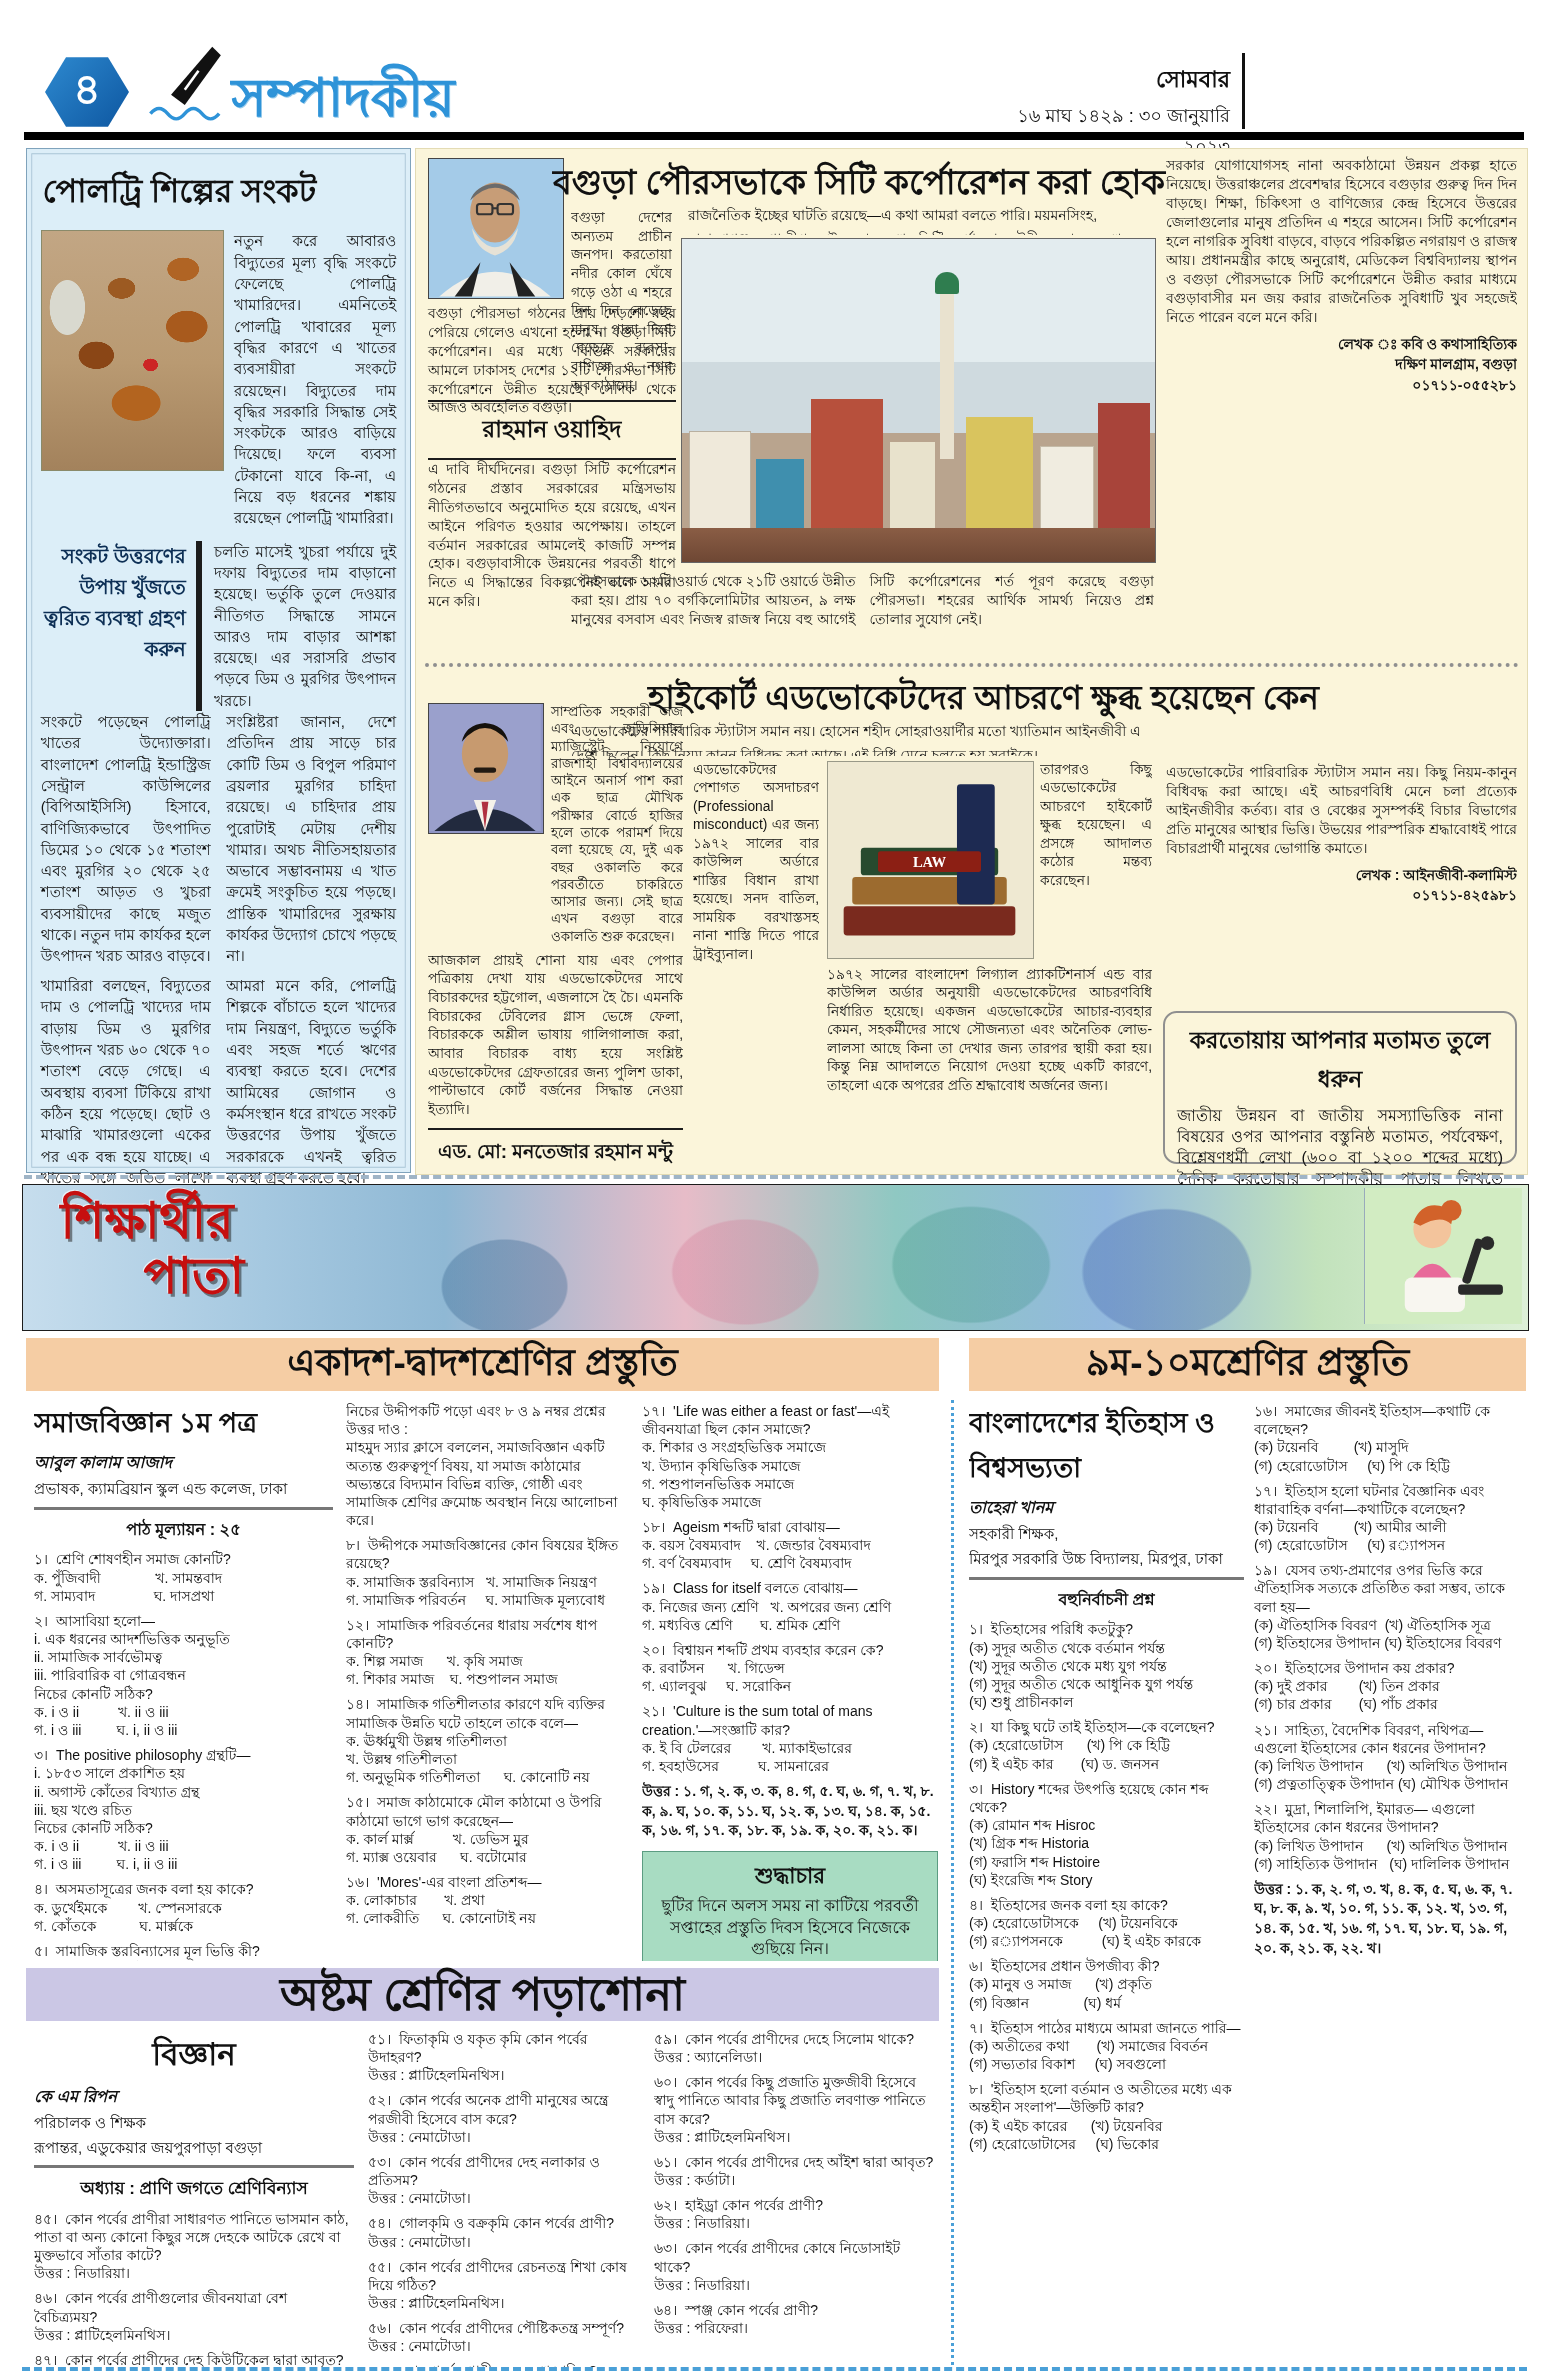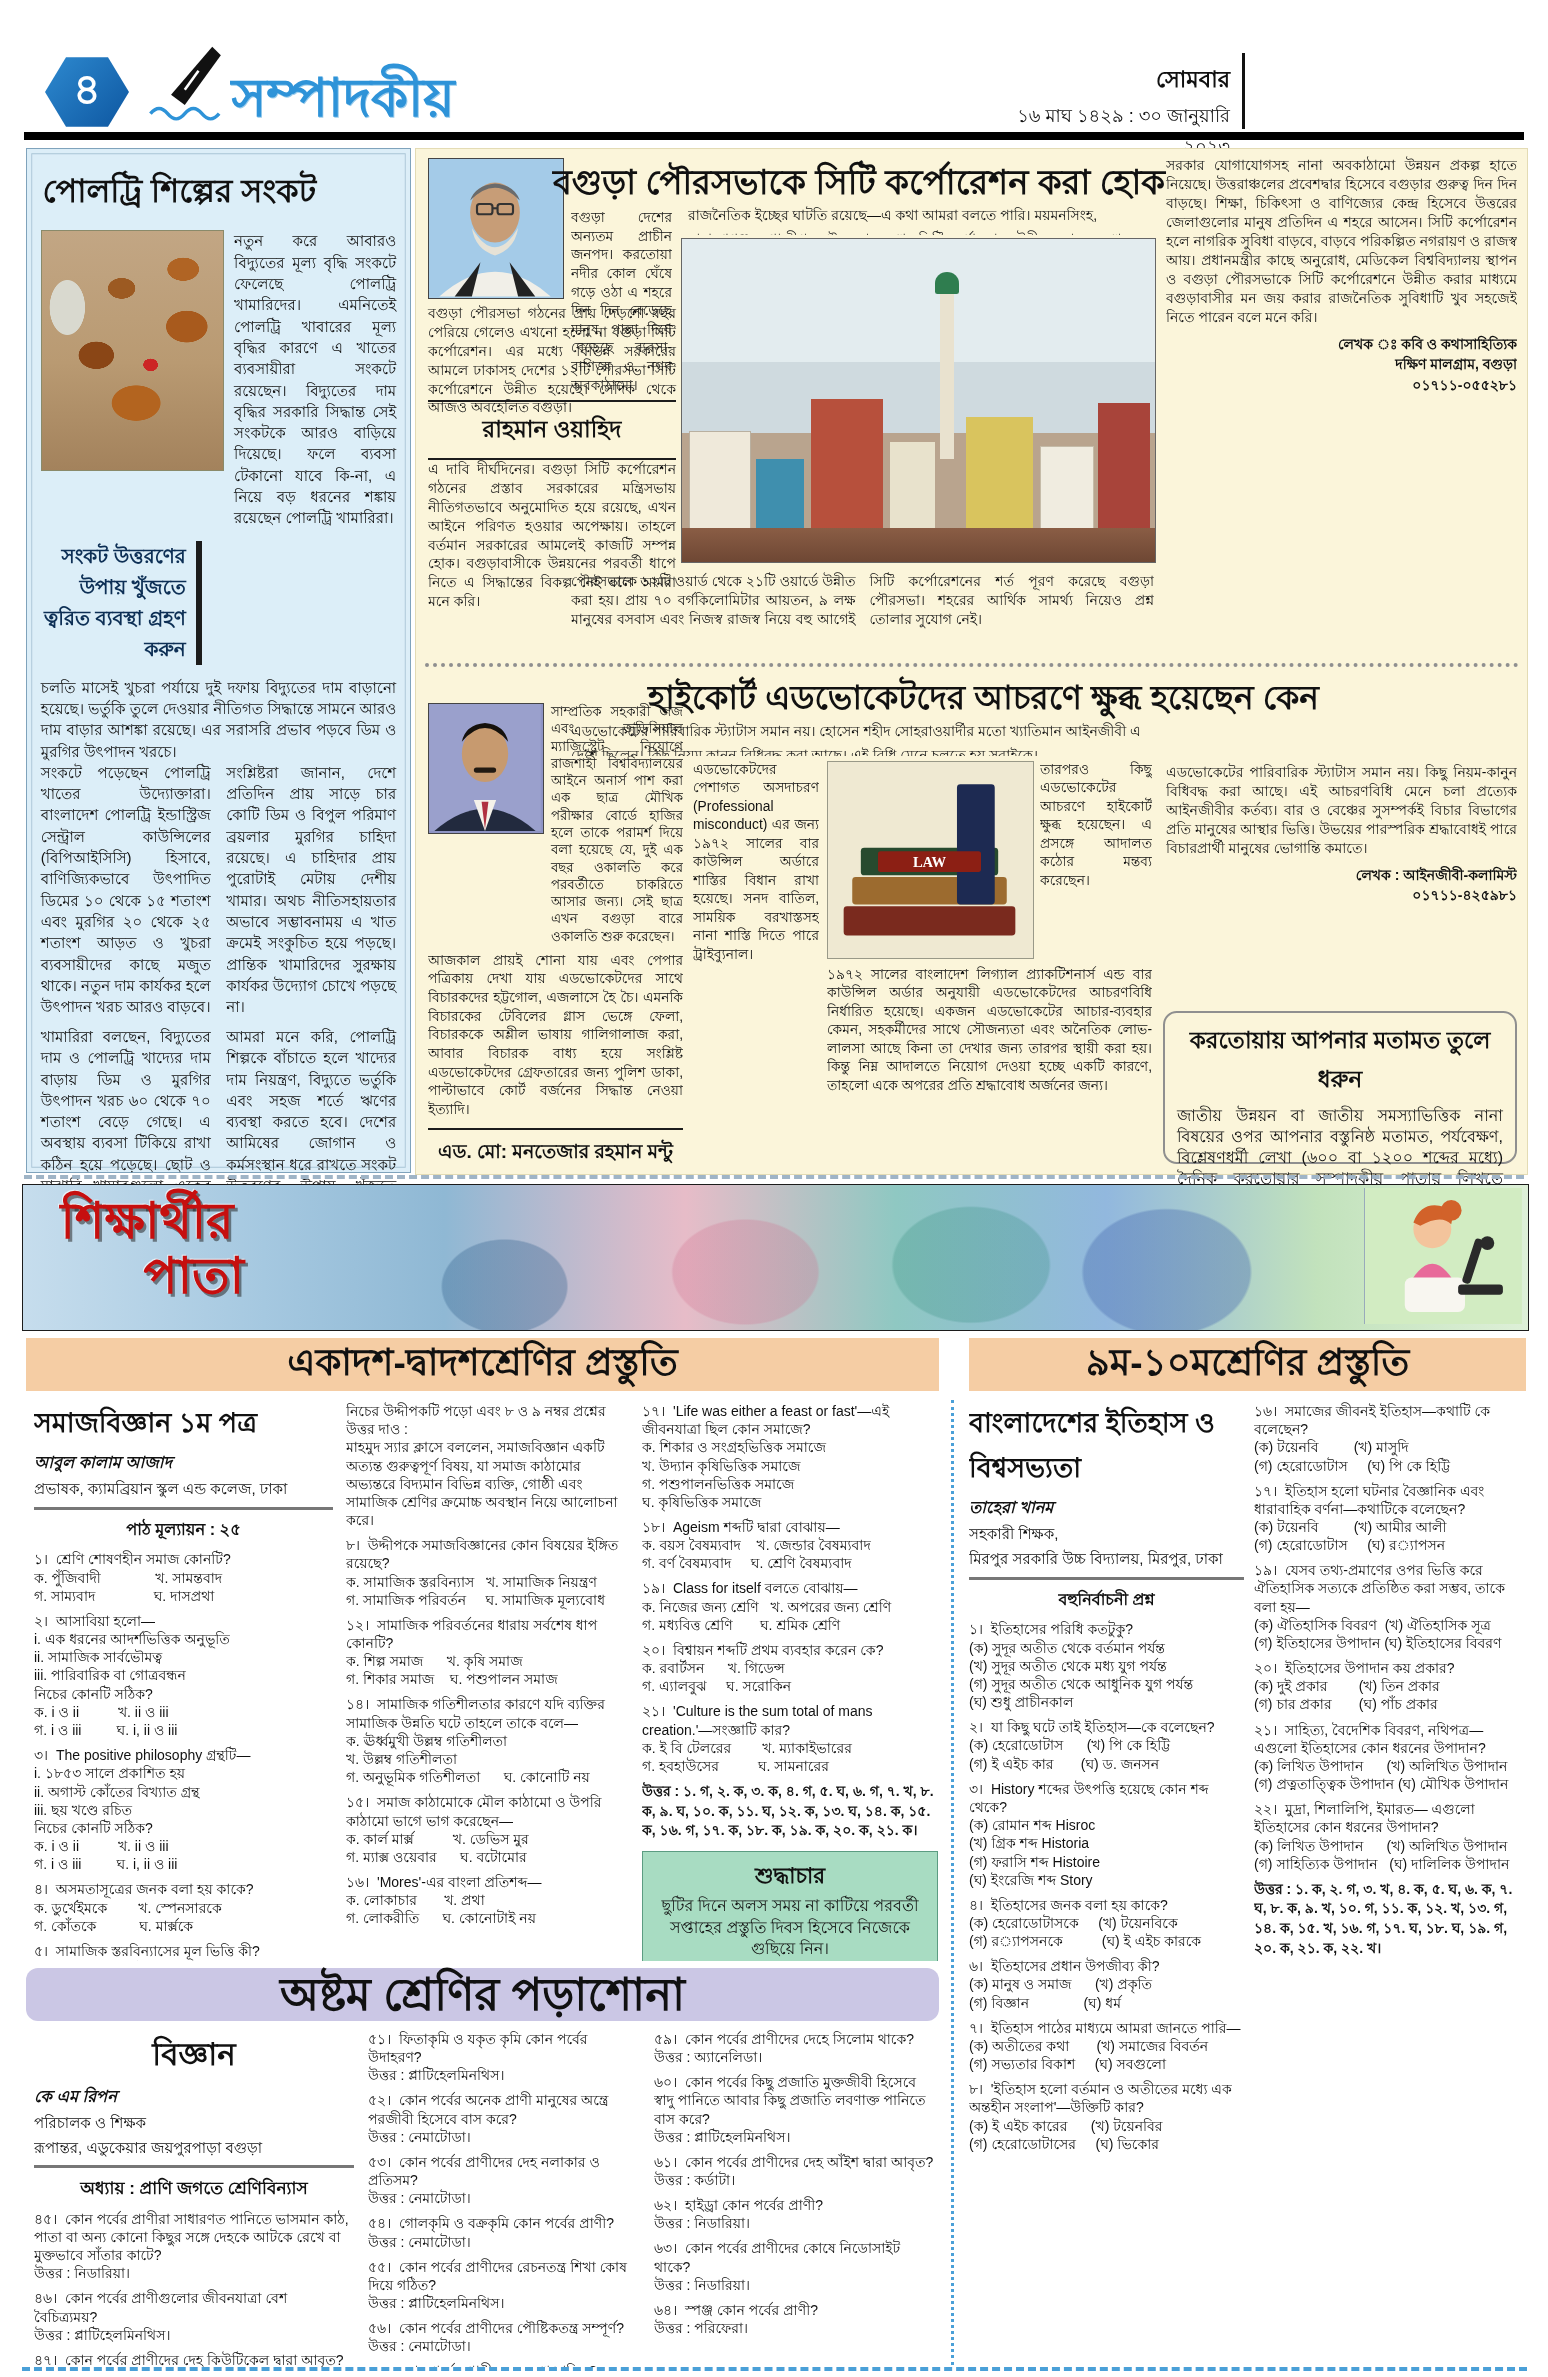--- a/index.html
+++ b/index.html
@@ -29,21 +29,21 @@
      background:
        radial-gradient(29px 45px at 14% 32%, #d9d9cf 0 60%, transparent 62%),
        radial-gradient(40px 29px at 52% 72%, #b3641f 0 60%, transparent 62%),
        radial-gradient(12px 10.3px at 60% 56%, #cc2525 0 60%, transparent 62%),
        radial-gradient(34px 26px at 80% 40%, #a85a1d 0 60%, transparent 62%),
        radial-gradient(29px 22.4px at 30% 52%, #8a4616 0 60%, transparent 62%),
        radial-gradient(26px 19px at 78% 16%, #b06424 0 60%, transparent 62%),
        radial-gradient(22.4px 17px at 44% 24%, #9c5a22 0 60%, transparent 62%),
        linear-gradient(#c2a684,#b99a72 55%,#a3825c);}
   .p-intro{font-size:15px;line-height:1.42;text-align:justify;}
-  .p-row2{display:flex;gap:12px;margin-top:12px;flex-direction:column;}
+  .p-row2{display:flex;gap:12px;margin-top:12px;}
   .pull-quote{flex:none;width:145px;font-size:20px;font-weight:bold;color:#0d2f55;text-align:right;
               padding-right:10.3px;border-right:6.9px solid #1c1c1c;line-height:1.55;}
   .p-after{font-size:15px;line-height:1.42;text-align:justify;}
   .p-body{column-count:2;column-gap:15.5px;font-size:15px;line-height:1.42;text-align:justify;}
   .p-body p{margin:0 0 8.6px 0;}
   
   .oped{position:absolute;left:415px;top:148px;width:1111px;height:1025px;background:#fbf5da;border:0.9px solid #e3dbb4;}
   .a1-portrait{position:absolute;left:12px;top:8.6px;width:134px;height:139px;border:0.9px solid #444;background:#a8cde8;}
   .a1-introcol{position:absolute;left:12px;top:155px;width:248px;font-size:14px;line-height:1.35;text-align:justify;}
   .byline-box{border-top:2.6px solid #1c1c1c;border-bottom:2.6px solid #1c1c1c;text-align:center;
@@ -113,21 +113,21 @@
   .author-role{font-size:15px;}
   .author-inst{font-size:15px;border-bottom:3.4px solid #777;padding-bottom:4.3px;margin-bottom:6.9px;}
   .eval-line{text-align:center;font-size:16.3px;font-weight:bold;margin:1.7px 0 6.9px;}
   .mcq-head{text-align:center;font-size:16px;font-weight:bold;margin:5.2px 0 6.9px;}
   .q{font-size:14px;line-height:1.3;white-space:pre-wrap;margin-bottom:6.9px;}
   .answers{font-size:14px;font-weight:bold;line-height:1.4;white-space:pre-wrap;margin-top:5.2px;}
   .shuddha{margin-top:10.3px;background:#a8dcc2;border:0.9px solid #5c9c82;padding:6.9px 8.6px;text-align:center;}
   .shuddha-title{font-weight:bold;font-size:21.5px;}
   .shuddha-body{font-size:16px;line-height:1.35;}
   .g8banner{position:absolute;left:26px;top:1968px;width:913px;height:53px;background:#cbc7e5;text-align:center;
-            font-size:45px;font-weight:bold;line-height:53px;border-radius:12px;}
+            font-size:45px;font-weight:bold;line-height:53px;}
   .g8-1{left:34px;top:2030px;width:320px;height:337px;}
   .g8-2{left:368px;top:2030px;width:274px;height:337px;}
   .g8-3{left:654px;top:2030px;width:284px;height:337px;}
   .g8subject{font-size:31px;font-weight:bold;text-align:center;margin-bottom:1.7px;}
   .g8chapter{text-align:center;font-size:17px;font-weight:bold;margin:6.9px 0;}
   .page-bottom-dash{position:absolute;left:21.5px;top:2367px;width:1505px;border-top:4.3px dashed #4aa0d8;}
 </style>
 </head>
 <body>
 

